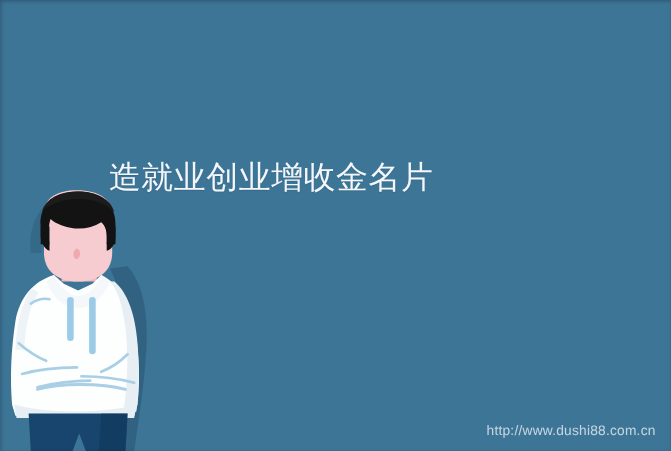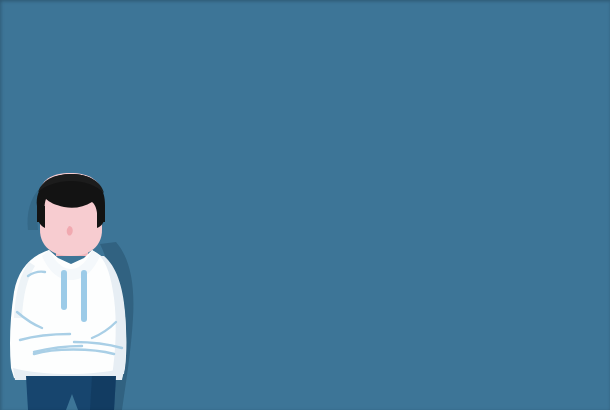--- a/index.html
+++ b/index.html
@@ -118,17 +118,19 @@
       <path d="M30 182 C50 176 88 176 110 182" fill="none" stroke="#a9cfe6" stroke-width="2.6" stroke-linecap="round"></path>
 
       <path d="M9 196 C40 204 90 204 120 196 L118 208 L11 208 Z" fill="#e7eef4"></path>
 
       <path d="M22 204 L112 204 L110 238 L74 238 L68 222 L62 238 L24 238 Z" fill="#17456e"></path>
       <path d="M88 204 L112 204 L110 238 L86 238 Z" fill="#0f3459" opacity="0.55"></path>
     </svg>
   </div>
 
   <div id="headline">
+    <span class="line">造就业创业增收金名片</span>
   </div>
 
+  <div id="watermark">http://www.dushi88.com.cn</div>
 
   <div id="edge-shade"></div>
 </div>
 
 </body></html>

